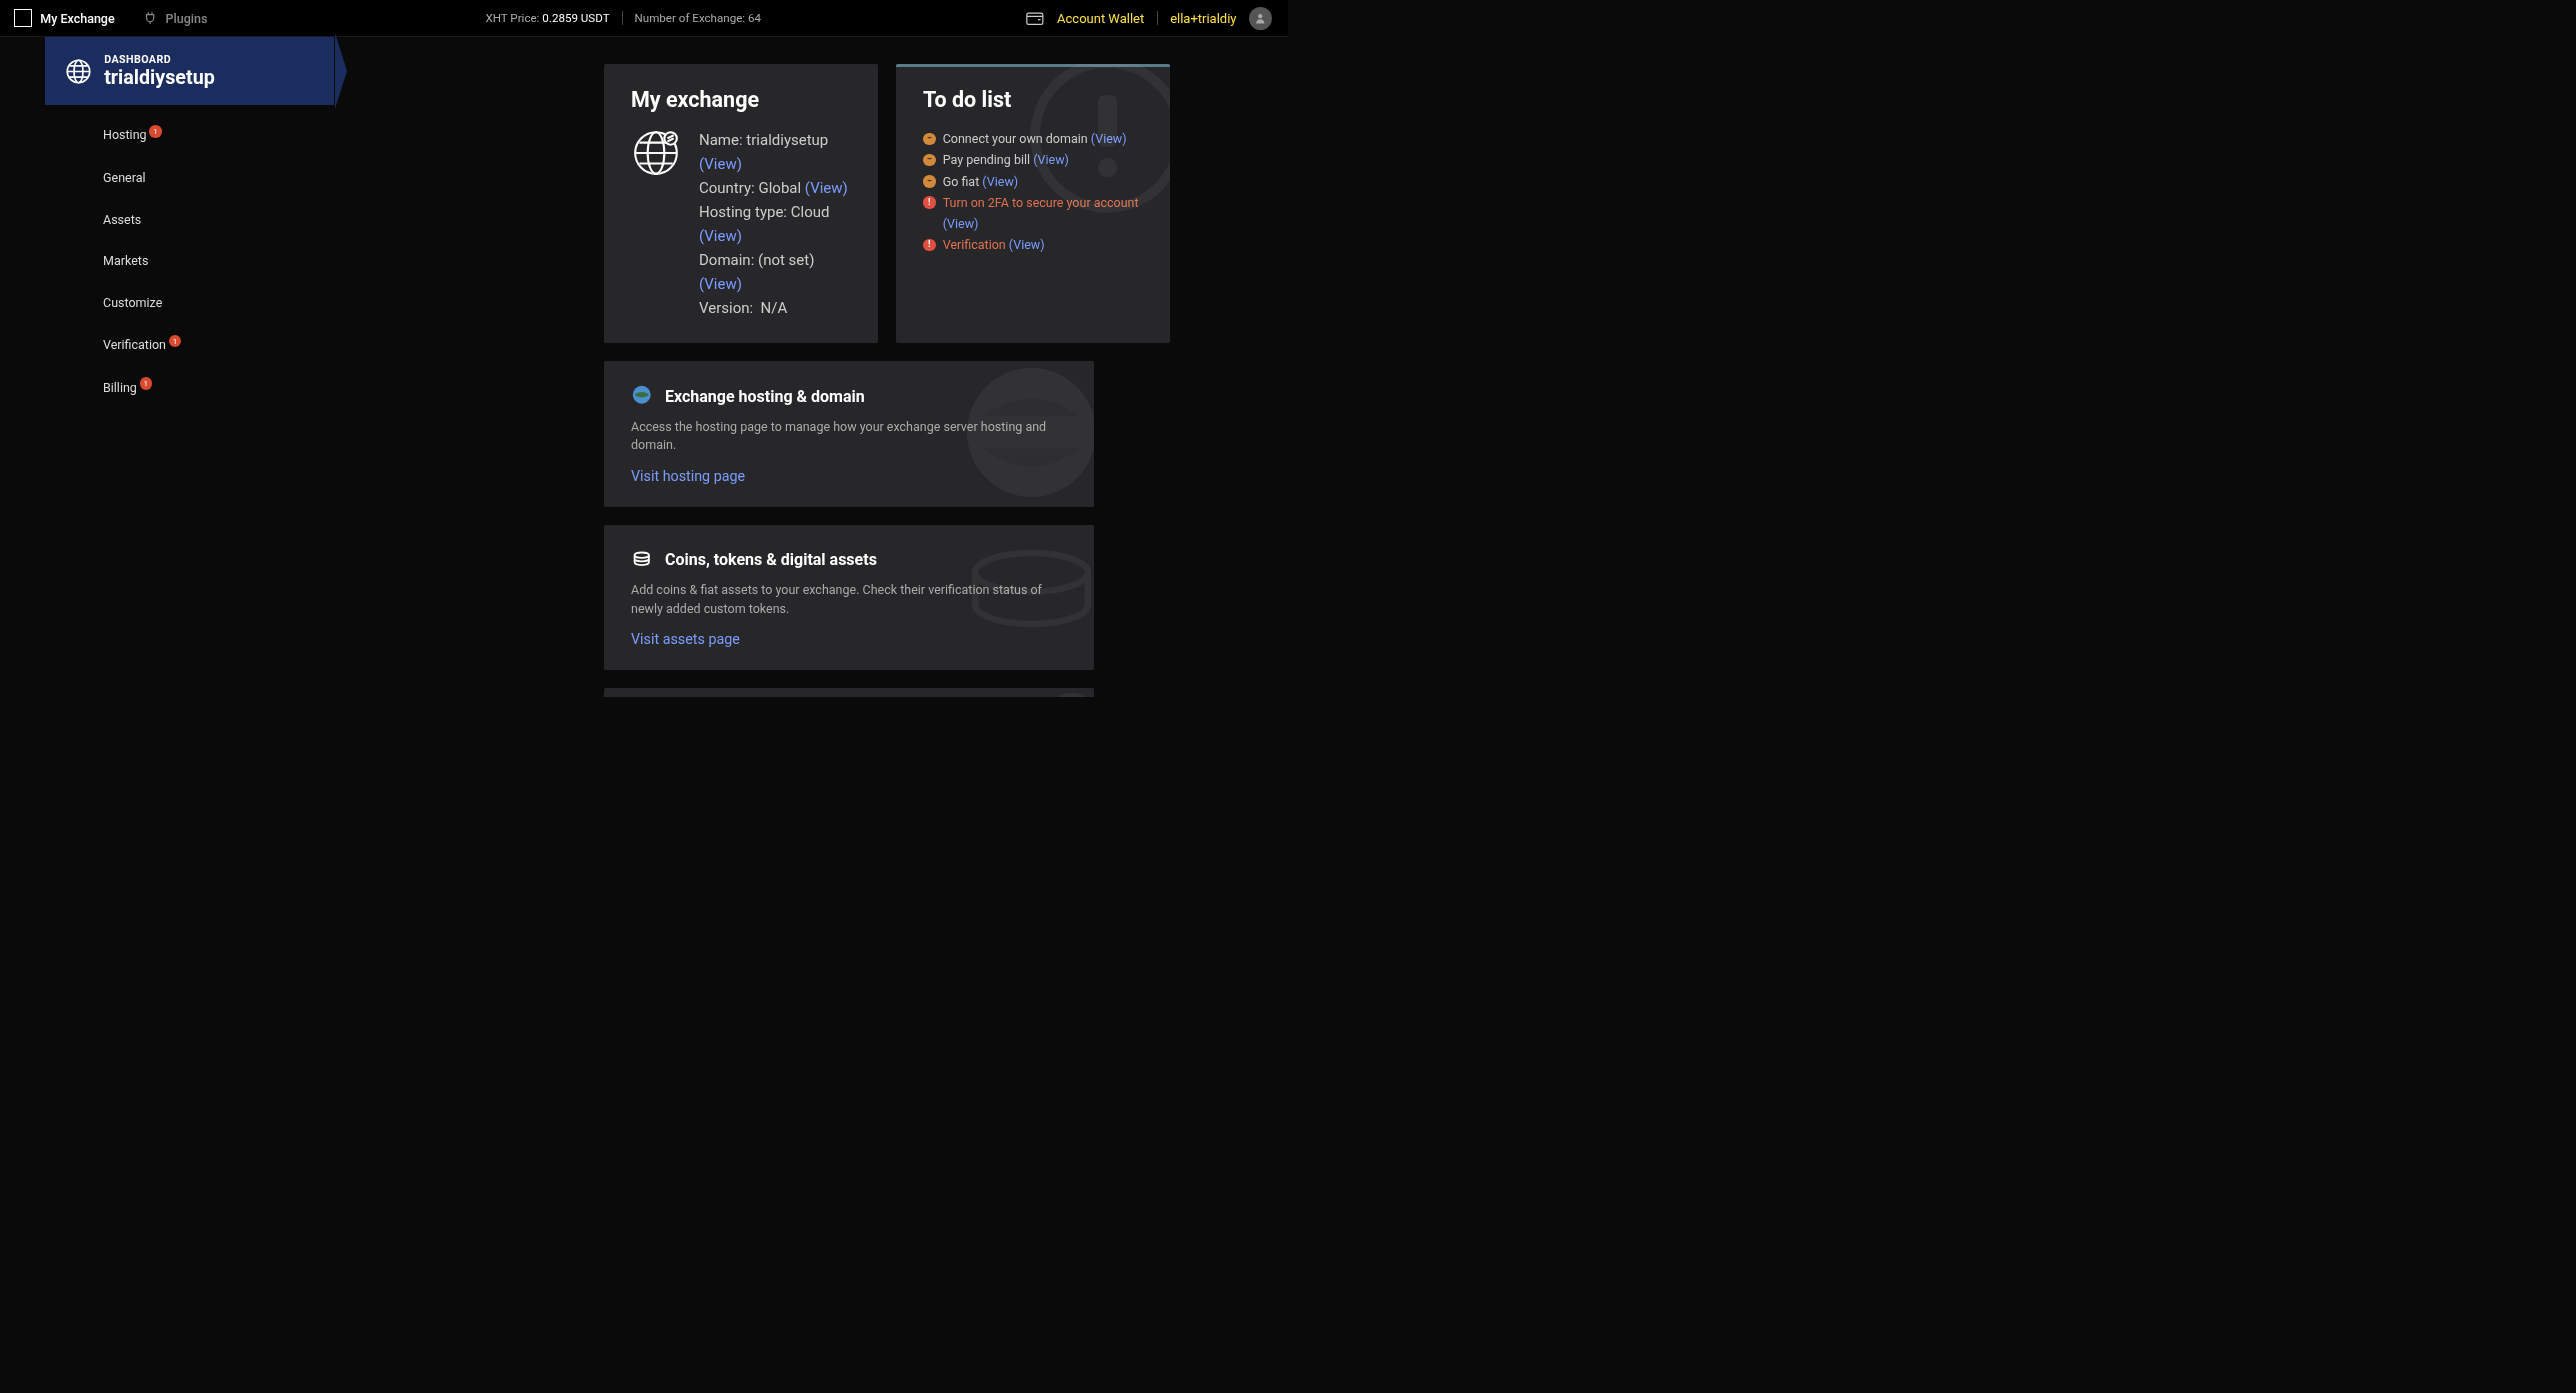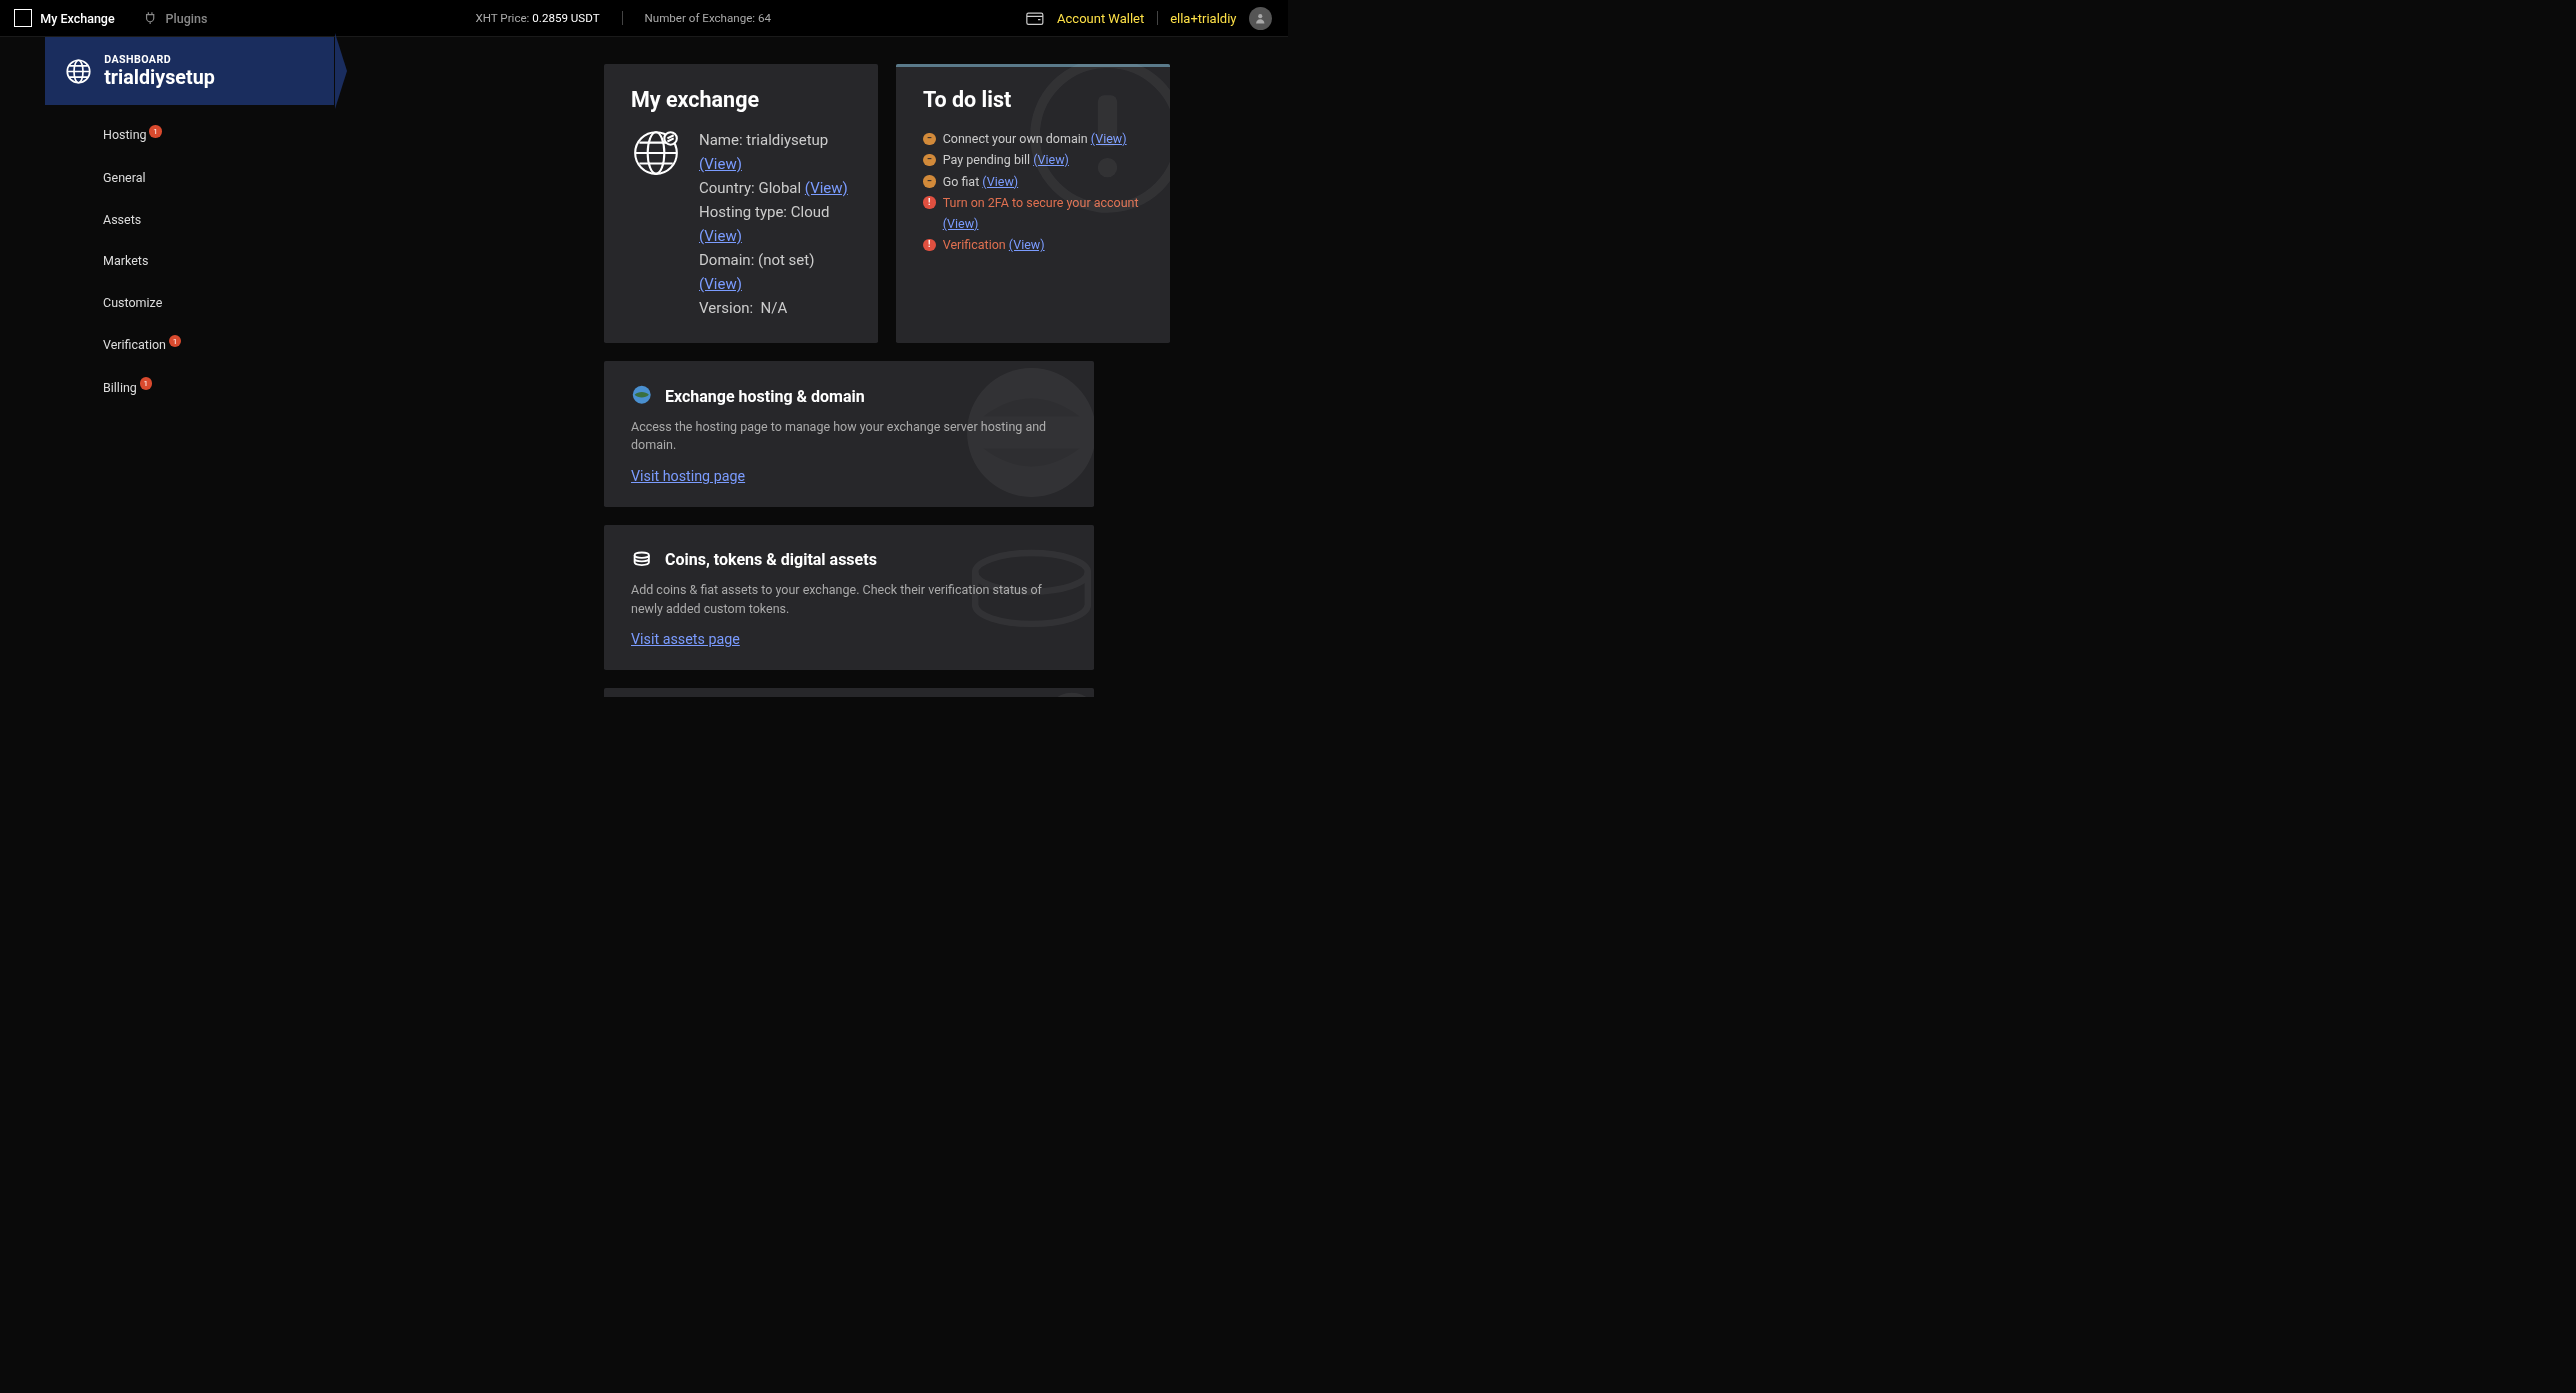--- a/index.html
+++ b/index.html
@@ -37,21 +37,21 @@
 }
 .plugin-icon {
   width: 14.3px; height: 14.3px;
   display: inline-flex;
 }
 .topbar-center {
   flex: 1;
   display: flex;
   align-items: center;
   justify-content: center;
-  gap: 22px;
+  gap: 12px;
   color: #aaa;
   font-size: 11.6px;
 }
 .topbar-divider {
   width: 0.9px; height: 14.3px;
   background: #444;
 }
 .topbar-right {
   display: flex;
   align-items: center;
@@ -146,21 +146,21 @@
 .card.half { width: 274px; }
 .card.full { width: 490px; }
 .card-title {
   font-size: 21.5px;
   font-weight: 700;
   margin-bottom: 16px;
 }
 .exchange-body { display: flex; gap: 18px; }
 .exchange-icon { width: 50px; height: 50px; flex-shrink: 0; }
 .exchange-details { font-size: 15px; line-height: 1.6; color: #ccc; }
-.link { color: #7b9cff; text-decoration: underline; cursor: pointer; }
+.link { color: #7b9cff; cursor: pointer; }
 .todo-accent {
   position: absolute;
   top: 0; left: 0; right: 0;
   height: 2.7px;
   background: #5a7a8a;
 }
 .todo-item {
   display: flex;
   align-items: flex-start;
   gap: 7.2px;

